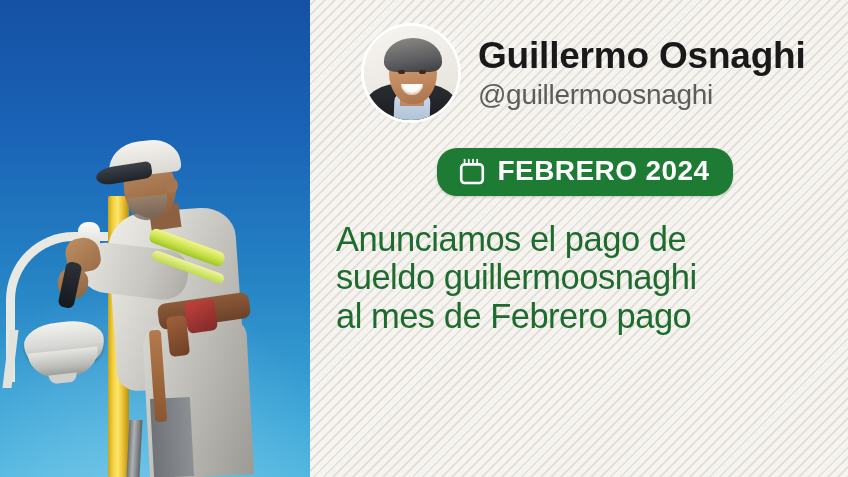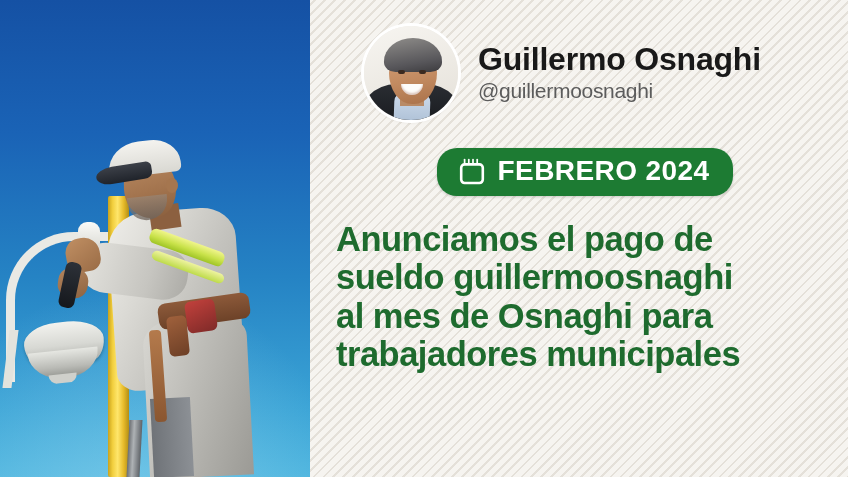--- a/index.html
+++ b/index.html
@@ -313,25 +313,25 @@
   .av-smile {
     position:absolute; left:37px; top:58px;
     width:22px; height:11px;
     background:#fdfcfa;
     border-radius:0 0 12px 12px;
     box-shadow:inset 0 -2px 2px rgba(160,100,80,.35);
   }
 
   .names { display:flex; flex-direction:column; justify-content:center; }
   .name {
-    font-size:32px; font-weight:700; color:#191919;
+    font-size:37px; font-weight:700; color:#191919;
     letter-spacing:-0.2px; line-height:1.12;
   }
   .handle {
-    font-size:21px; font-weight:400; color:#5c5c5c;
+    font-size:28px; font-weight:400; color:#5c5c5c;
     letter-spacing:-0.3px; line-height:1.18; margin-top:1px;
   }
 
   .badge-row { display:flex; justify-content:center; margin-top:28px; }
   .badge {
     display:inline-flex; align-items:center; gap:13px;
     background:#1d7b33;
     border-radius:20px;
     padding:9px 24px 11px 22px;
     box-shadow:0 1px 3px rgba(0,0,0,.18);
@@ -340,21 +340,21 @@
     color:#ffffff; font-size:28px; font-weight:700;
     letter-spacing:.4px; line-height:1;
   }
   .cal-icon { width:26px; height:27px; display:block; }
 
   .headline {
     margin-top:24px;
     padding-right:4px;
     color:#1e6b2e;
     font-size:34.5px;
-    font-weight:700;
+    font-weight:400;
     line-height:1.115;
     letter-spacing:-0.5px;
     text-align:left;
   }
   .headline .ln { display:block; white-space:nowrap; }
 </style>
 </head>
 <body>
 
 <div class="card">
@@ -424,18 +424,17 @@
             <line x1="18.2" y1="1.6" x2="18.2" y2="5.0" stroke="#ffffff" stroke-width="1.7" stroke-linecap="round"></line>
           </svg>
         </span>
         <span class="badge-text">FEBRERO 2024</span>
       </div>
     </div>
 
     <div class="headline">
       <span class="ln">Anunciamos el pago de</span>
       <span class="ln">sueldo guillermoosnaghi</span>
-      <span class="ln">al mes de Osnaghi para</span>
-      <span class="ln">trabajadores municipales</span>
+      <span class="ln">al mes de Febrero pago</span>
     </div>
 
   </div>
 </div>
 
 </body></html>

